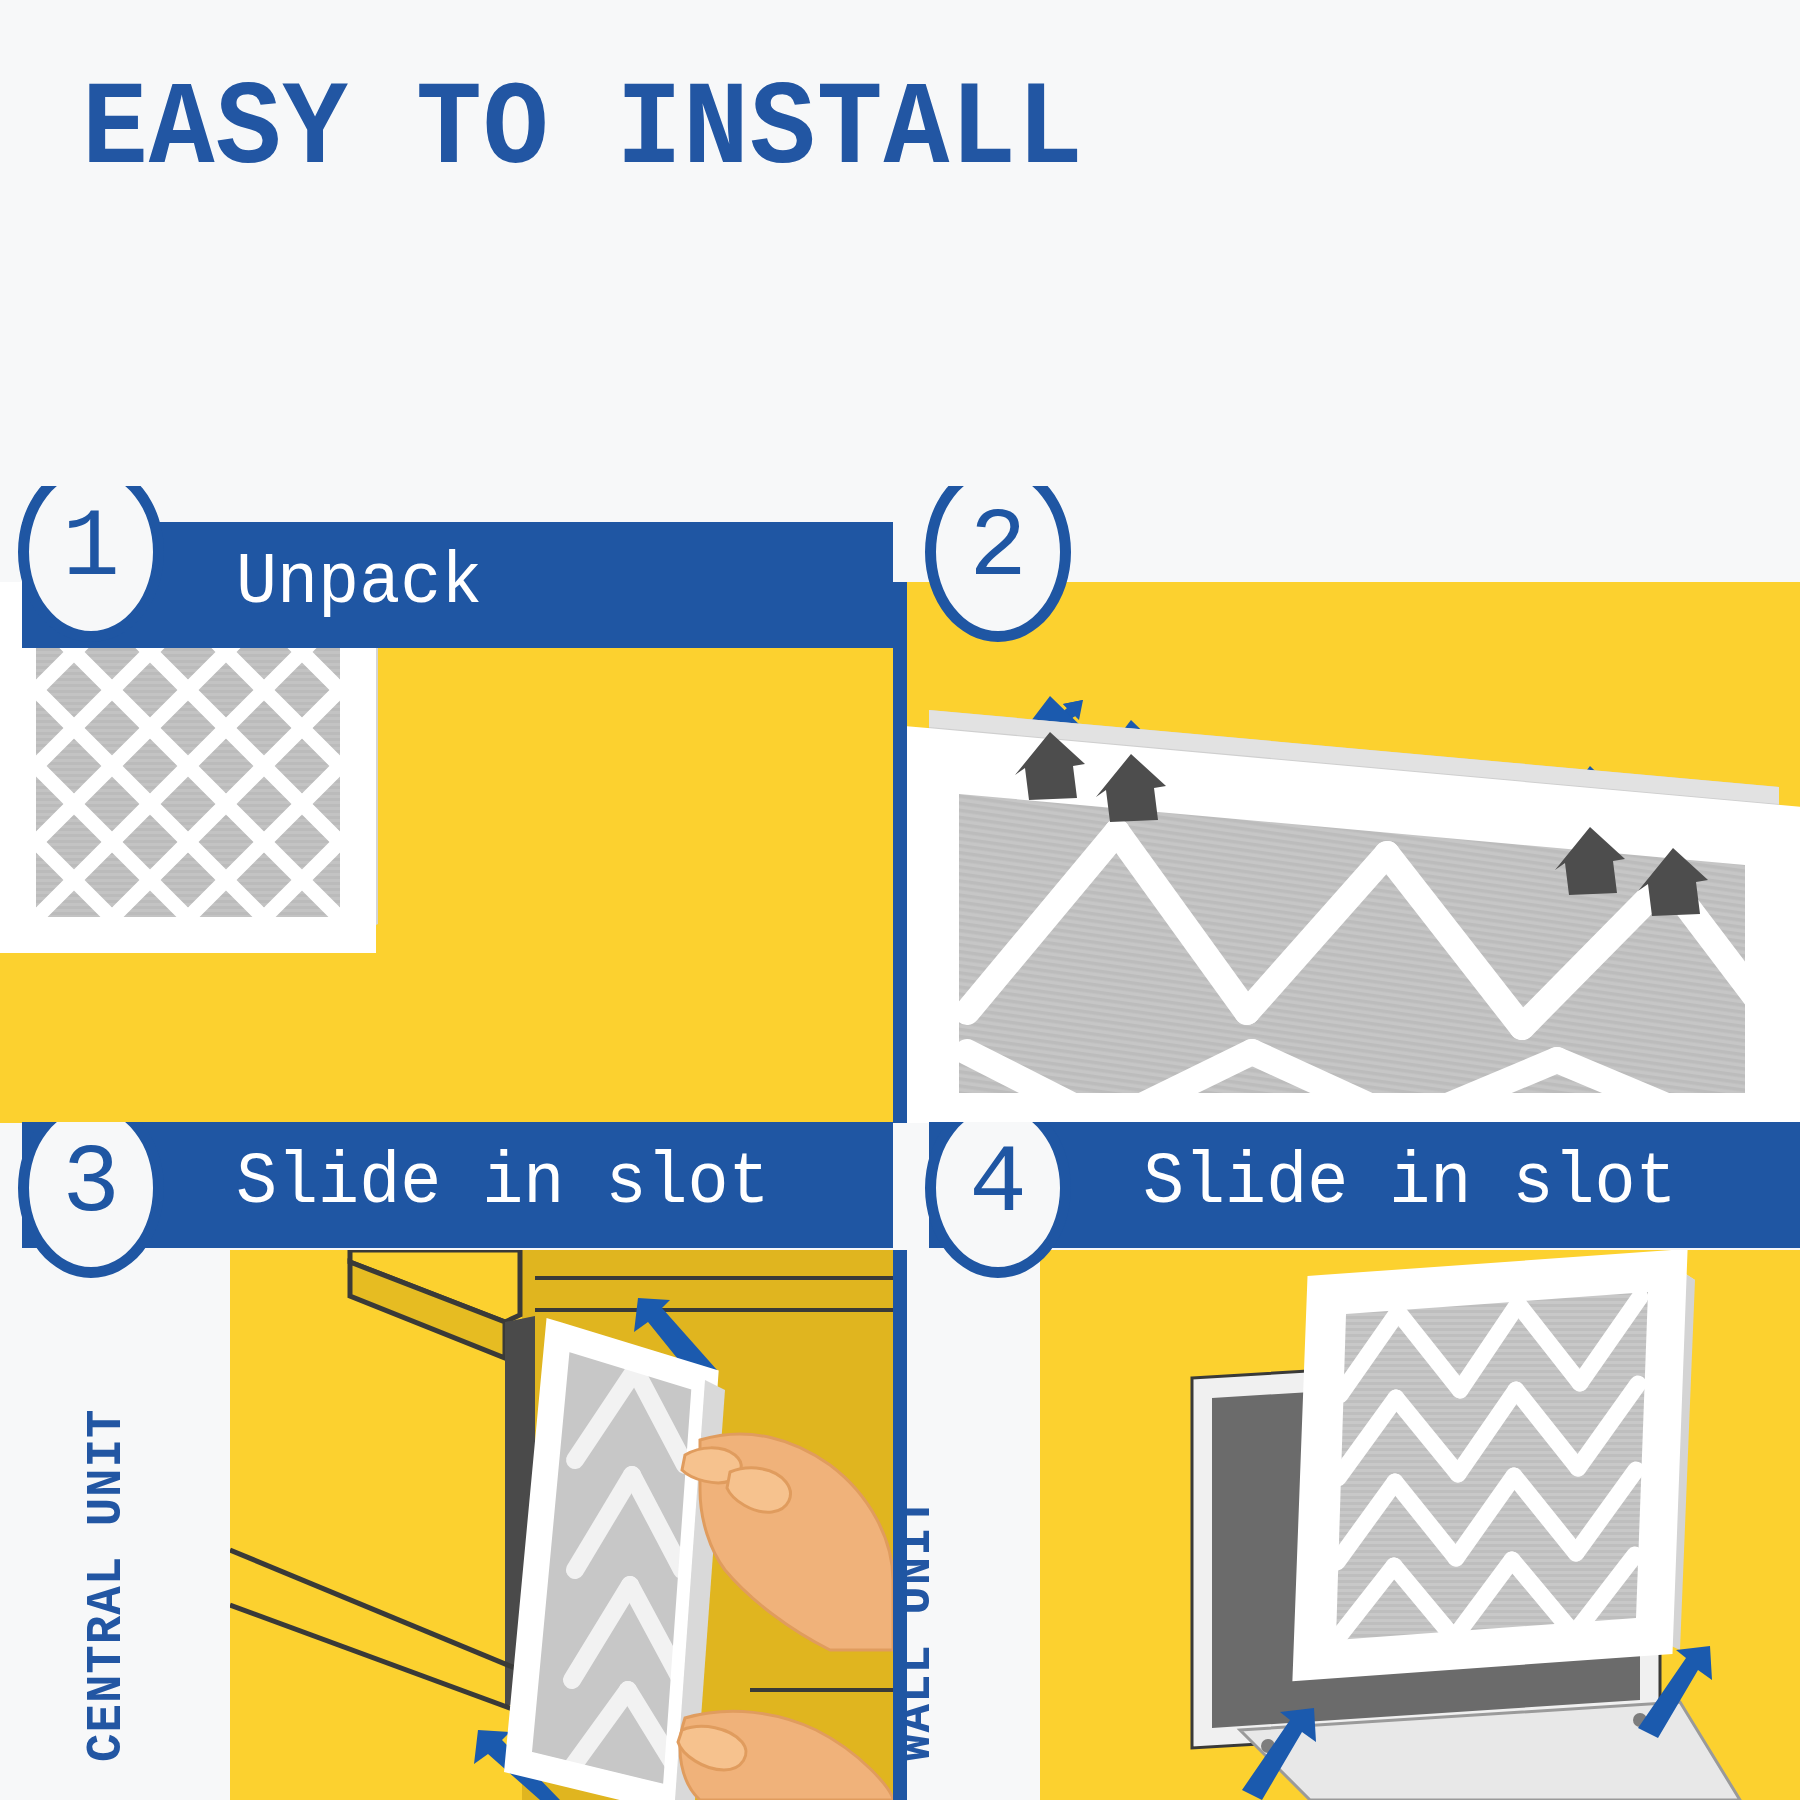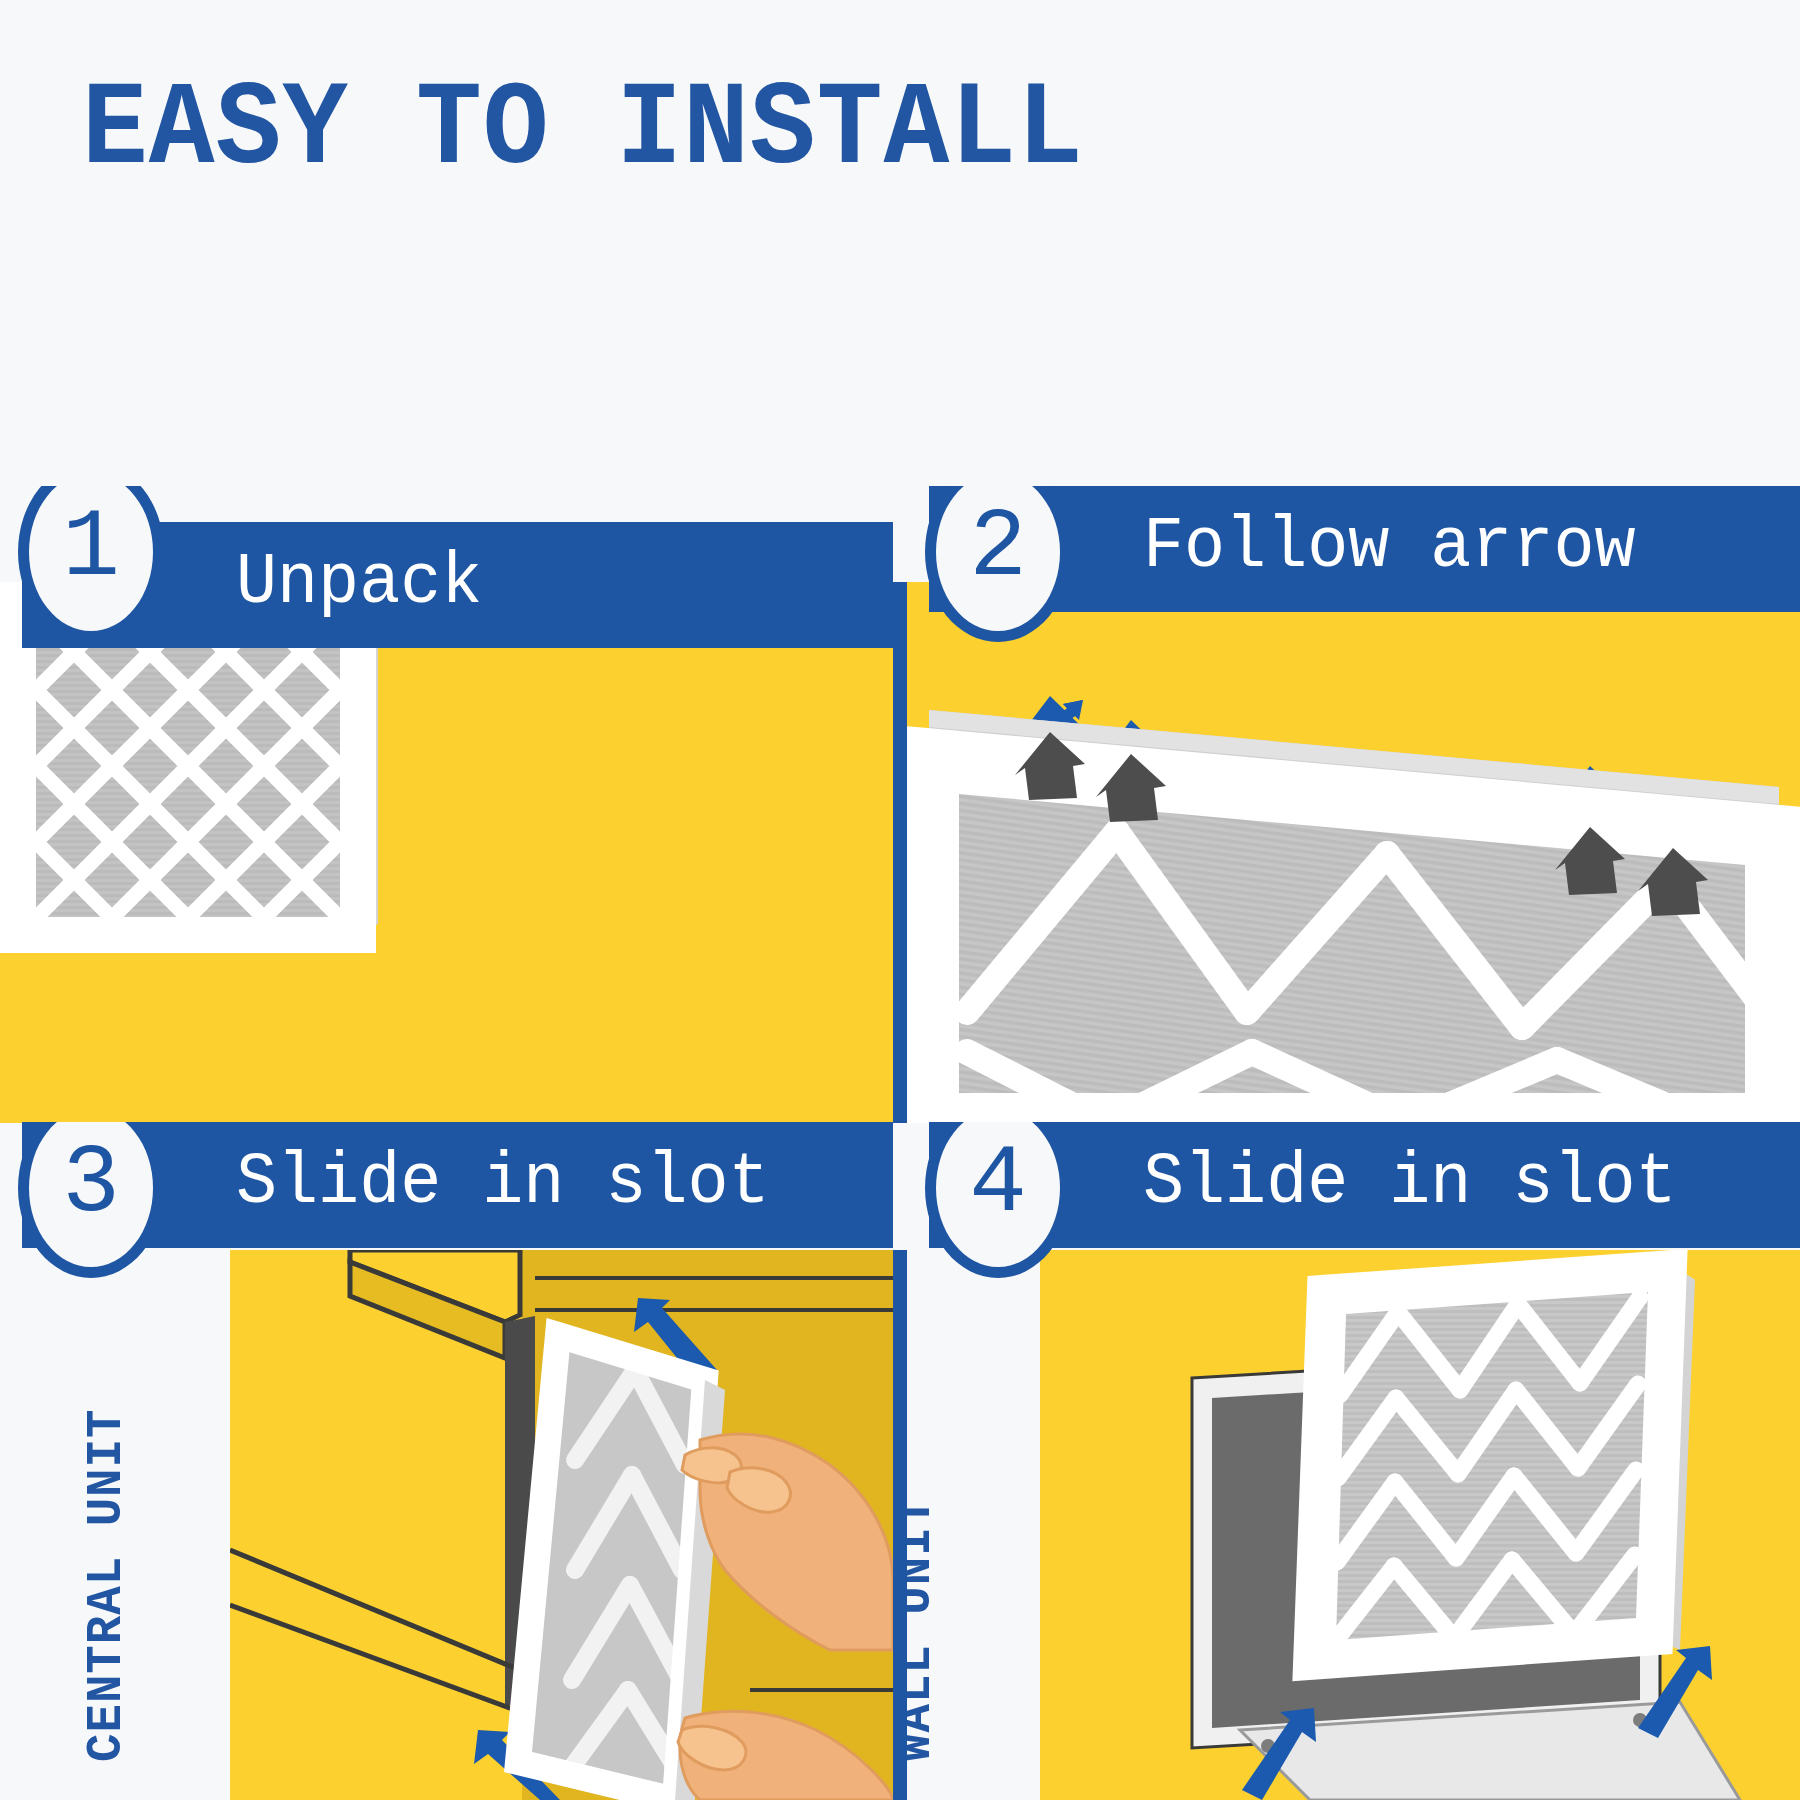--- a/index.html
+++ b/index.html
@@ -197,23 +197,20 @@
 
         <g fill="#4D4D4D">
           <path d="M122,218 L118,186 L108,193 L143,150 L178,182 L166,184 L170,216 Z"></path>
           <path d="M203,240 L199,208 L189,215 L224,172 L259,204 L247,206 L251,238 Z"></path>
         </g>
         <g fill="#4D4D4D">
           <path d="M662,313 L658,281 L648,288 L683,245 L718,277 L706,279 L710,311 Z"></path>
           <path d="M745,334 L741,302 L731,309 L766,266 L801,298 L789,300 L793,332 Z"></path>
         </g>
       </svg>
-    </div>
-    <div class="hdr" style="left:22px;top:0px;width:871px;">
-      <div class="hdr-label nosel">Follow arrow</div>
     </div>
     <div class="step-circle" style="left:18px;top:-24px;">
       <span class="nosel">2</span>
     </div>
   </div>
 
   <div class="panel" style="left:0px;top:1122px;width:893px;height:678px;">
 
     <div class="panel-body" style="left:230px;top:128px;width:663px;height:550px;">
       <svg width="663" height="550" viewBox="0 0 663 550">

